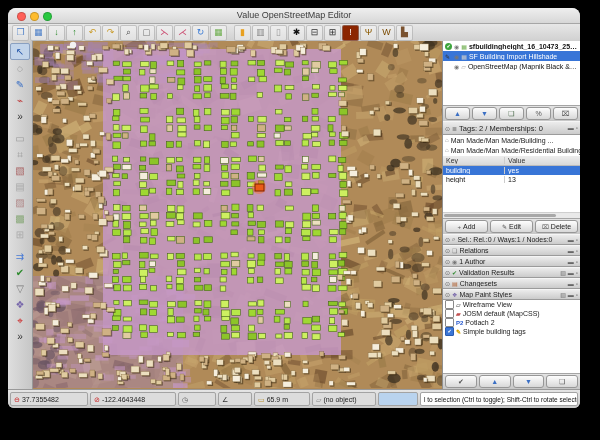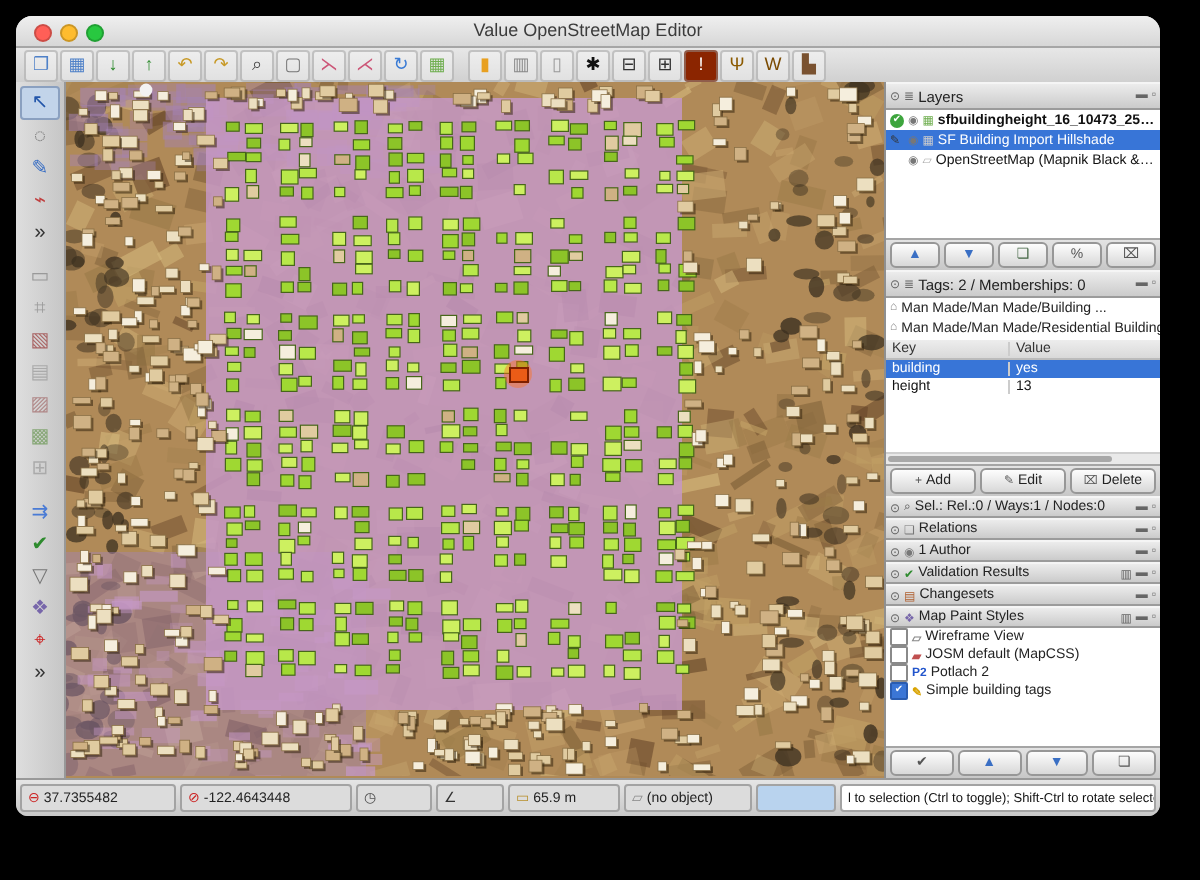--- a/index.html
+++ b/index.html
@@ -2199,27 +2199,20 @@
             <rect x="242.5" y="8.4" width="7.1" height="4.5" fill="#ecdfc0" stroke="#8a7045" stroke-width="0.4"></rect>
             <rect x="268.7" y="7.5" width="4.7" height="6.8" fill="#35240f" opacity="0.55"></rect>
             <rect x="267.5" y="6.3" width="4.7" height="6.8" fill="#f5eedd" stroke="#8a7045" stroke-width="0.4"></rect>
             <circle cx="226" cy="146" r="7" fill="#ff7020" opacity="0.45"></circle>
             <rect x="222" y="143" width="9" height="7" fill="#ea5c17" stroke="#7e2000" stroke-width="1"></rect>
             <circle cx="40" cy="4" r="3.2" fill="#f2f2f2"></circle>
           </svg>
       </div>
 
       <div class="sidebar">
-        <div class="phead" id="layers-header">
-            <span class="chrome">⊙</span>
-            <span class="chrome">≣</span>
-            <span class="t">Layers</span>
-            <span class="chrome">▬</span>
-            <span class="chrome">▫</span>
-          </div>
         <div class="pbody" id="layers-body" style="height:64px;flex:none;">
             <div class="layer-row">
               <span class="gcheck">✔</span>
               <span class="eye">◉</span>
               <span class="ltype" style="color: rgb(111, 174, 79);">▦</span>
               <span class="llabel b">sfbuildingheight_16_10473_25340...</span>
             </div>
             <div class="layer-row sel">
               <span class="lead">✎</span>
               <span class="eye">◉</span>

